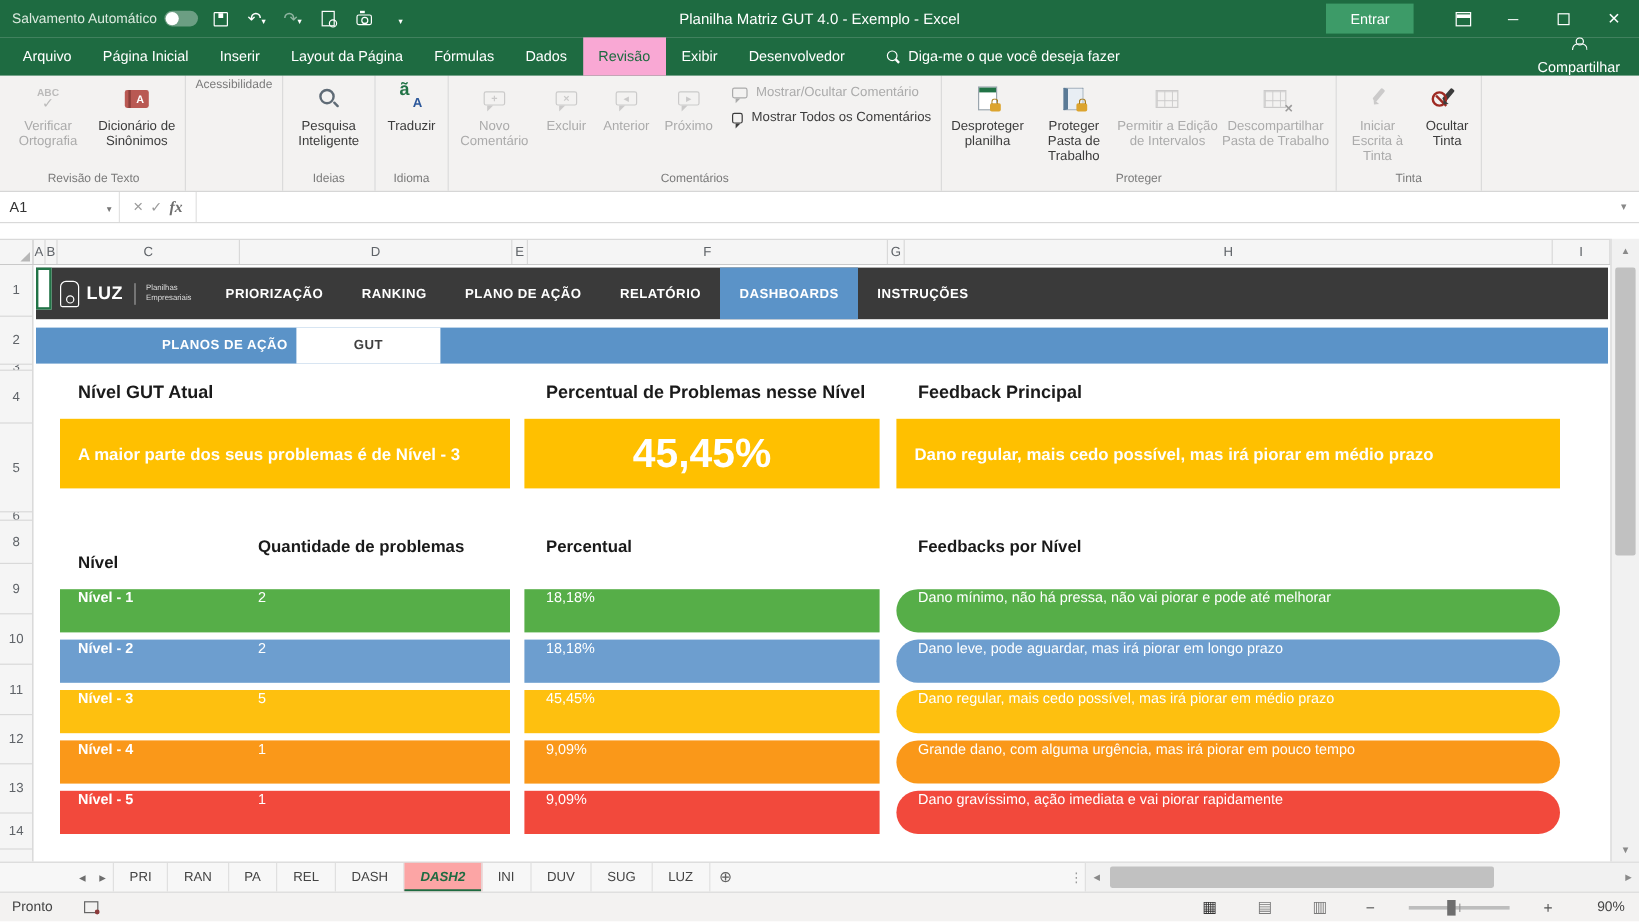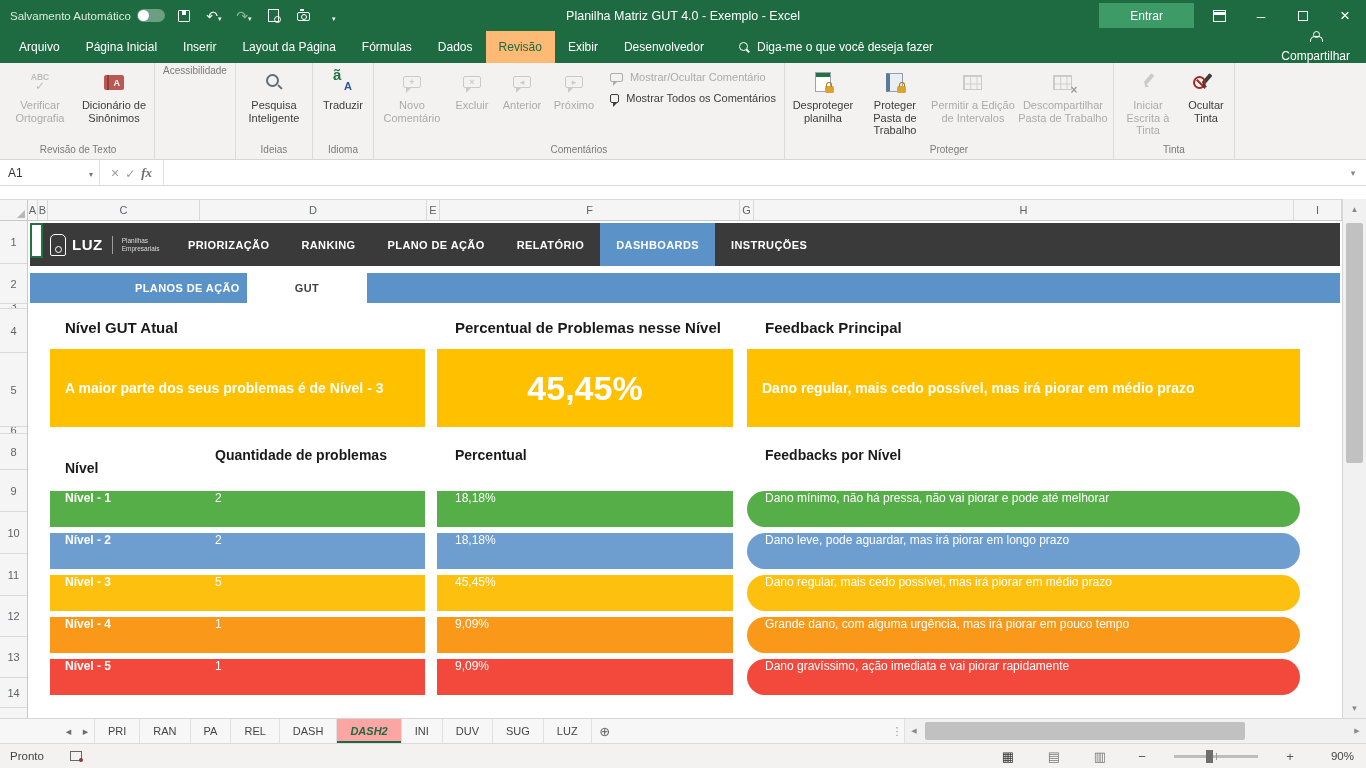--- a/index.html
+++ b/index.html
@@ -19,32 +19,32 @@
   .i-save::before { content:""; position:absolute; top:0; left:3px; width:4px; height:4px; background:#fff; }
   .i-undo::before { content:"↶"; font-size:14px; color:#fff; }
   .i-redo::before { content:"↷"; font-size:14px; color:#fff; opacity:.5; }
   .i-pagemag { width:11px; height:13px; border:1px solid #fff; position:relative; }
   .i-pagemag::after { content:""; position:absolute; right:-3px; bottom:-2px; width:5px; height:5px; border:1.5px solid #fff; border-radius:50%; }
   .i-camera { width:13px; height:9px; border:1.5px solid #fff; border-radius:2px; position:relative; margin-top:2px; }
   .i-camera::before { content:""; position:absolute; left:3px; top:0.5px; width:4px; height:4px; border:1.5px solid #fff; border-radius:50%; }
   .i-camera::after { content:""; position:absolute; top:-4px; left:2px; width:4px; height:2px; background:#fff; }
   .wtitle { position:absolute; left:50%; transform:translateX(-50%); color:#fff; font-size:12.5px; white-space:nowrap; }
   .tb-right { margin-left:auto; display:flex; align-items:center; height:100%; }
-  .signin { height:25px; padding:0 31px; display:flex; align-items:center; font-size:12px; color:#fff; margin-right:4px; }
+  .signin { height:25px; padding:0 20px; display:flex; align-items:center; font-size:12px; color:#fff; margin-right:20px; }
   .wbtn { width:42px; height:31px; display:flex; align-items:center; justify-content:center; color:#fff; }
   .i-ribbonopts { width:13px; height:12px; border:1.5px solid #fff; position:relative; }
   .i-ribbonopts::before { content:""; position:absolute; top:1.5px; left:0; right:0; height:2.5px; background:#fff; }
   .i-min::before { content:"─"; font-size:12px; }
   .i-max { width:10px; height:10px; border:1px solid #fff; }
   .i-close::before { content:"×"; font-size:17px; }
 
   
   .tabrow { position:absolute; top:31px; left:0; width:100%; height:32px; background:#1E6B41; display:flex; align-items:stretch; padding-left:6px; z-index:19; }
   .rtab { padding:0 13px; display:flex; align-items:center; color:#fff; font-size:12px; white-space:nowrap; }
-  .rtab.active { background:#fdba74; color:#1E6B41; }
+  .rtab.active { background:#f9a8d4; color:#1E6B41; }
   .rsearch { display:flex; align-items:center; gap:7px; margin-left:22px; color:#fff; font-size:12px; white-space:nowrap; }
   .i-magw { width:11px; height:11px; position:relative; }
   .i-magw::before { content:""; position:absolute; left:0; top:0; width:7px; height:7px; border:1.5px solid #fff; border-radius:50%; }
   .i-magw::after { content:""; position:absolute; left:7.5px; top:8px; width:4px; height:1.5px; background:#fff; transform:rotate(45deg); }
   .share { margin-left:auto; margin-right:16px; display:flex; align-items:center; gap:7px; color:#fff; font-size:12px;flex-direction:column; }
   .i-person { position:relative; width:14px; height:13px; }
   .i-person::before { content:""; position:absolute; left:4px; top:0; width:5px; height:5px; border:1.5px solid #fff; border-radius:50%; }
   .i-person::after { content:""; position:absolute; left:1px; bottom:0; width:11px; height:5px; border:1.5px solid #fff; border-bottom:none; border-radius:5px 5px 0 0; }
 
   
@@ -131,21 +131,21 @@
   .dnav-items { position:absolute; left:142px; top:0; height:43px; display:flex; }
   .dnav-item { padding:0 16px; height:43px; display:flex; align-items:center; color:#fff; font-size:11px; font-weight:bold; letter-spacing:.4px; white-space:nowrap; }
   .dnav-item.active { background:#5B93C8; }
   .dsubbar { position:absolute; left:2px; top:52px; width:1310px; height:30px; background:#5B93C8; }
   .subtab { position:absolute; top:0; height:30px; line-height:30px; color:#fff; font-weight:bold; font-size:11px; letter-spacing:.4px; white-space:nowrap; }
   .subtab.plain { left:105px; }
   .subtab.gut { left:217px; width:120px; text-align:center; }
   .subtab.active { background:#fff; color:#3F3F3F; }
   .sect { position:absolute; top:98px; font-size:15px; font-weight:bold; color:#1A1A1A; white-space:nowrap; }
   .t1{left:37px;} .t2{left:427px;} .t3{left:737px;}
-  .kpi { position:absolute; top:128px; height:78px; display:flex; align-items:center; color:#fff; font-weight:bold; }
+  .kpi { position:absolute; top:128px; height:58px; display:flex; align-items:center; color:#fff; font-weight:bold; }
   .k1 { left:22px; width:375px; padding-left:15px; font-size:14px; }
   .k2 { left:409px; width:296px; justify-content:center; }
   .k2 .big { font-size:34px; }
   .k3 { left:719px; width:553px; padding-left:15px; font-size:14px; }
   .th { position:absolute; top:226px; font-size:14px; font-weight:bold; color:#1A1A1A; white-space:nowrap; }
   .h1{left:37px;margin-top:13px;} .h2{left:187px;} .h3{left:427px;} .h4{left:737px;}
   .trow { position:absolute; left:0; width:100%; height:40px; }
   .trow > div { position:absolute; top:16px; height:36px; display:flex; align-items:flex-start; color:#fff; font-size:12px; }
   .cell-level { left:22px; width:375px; padding-left:15px; }
   .cell-level .lvl { font-weight:bold; }

